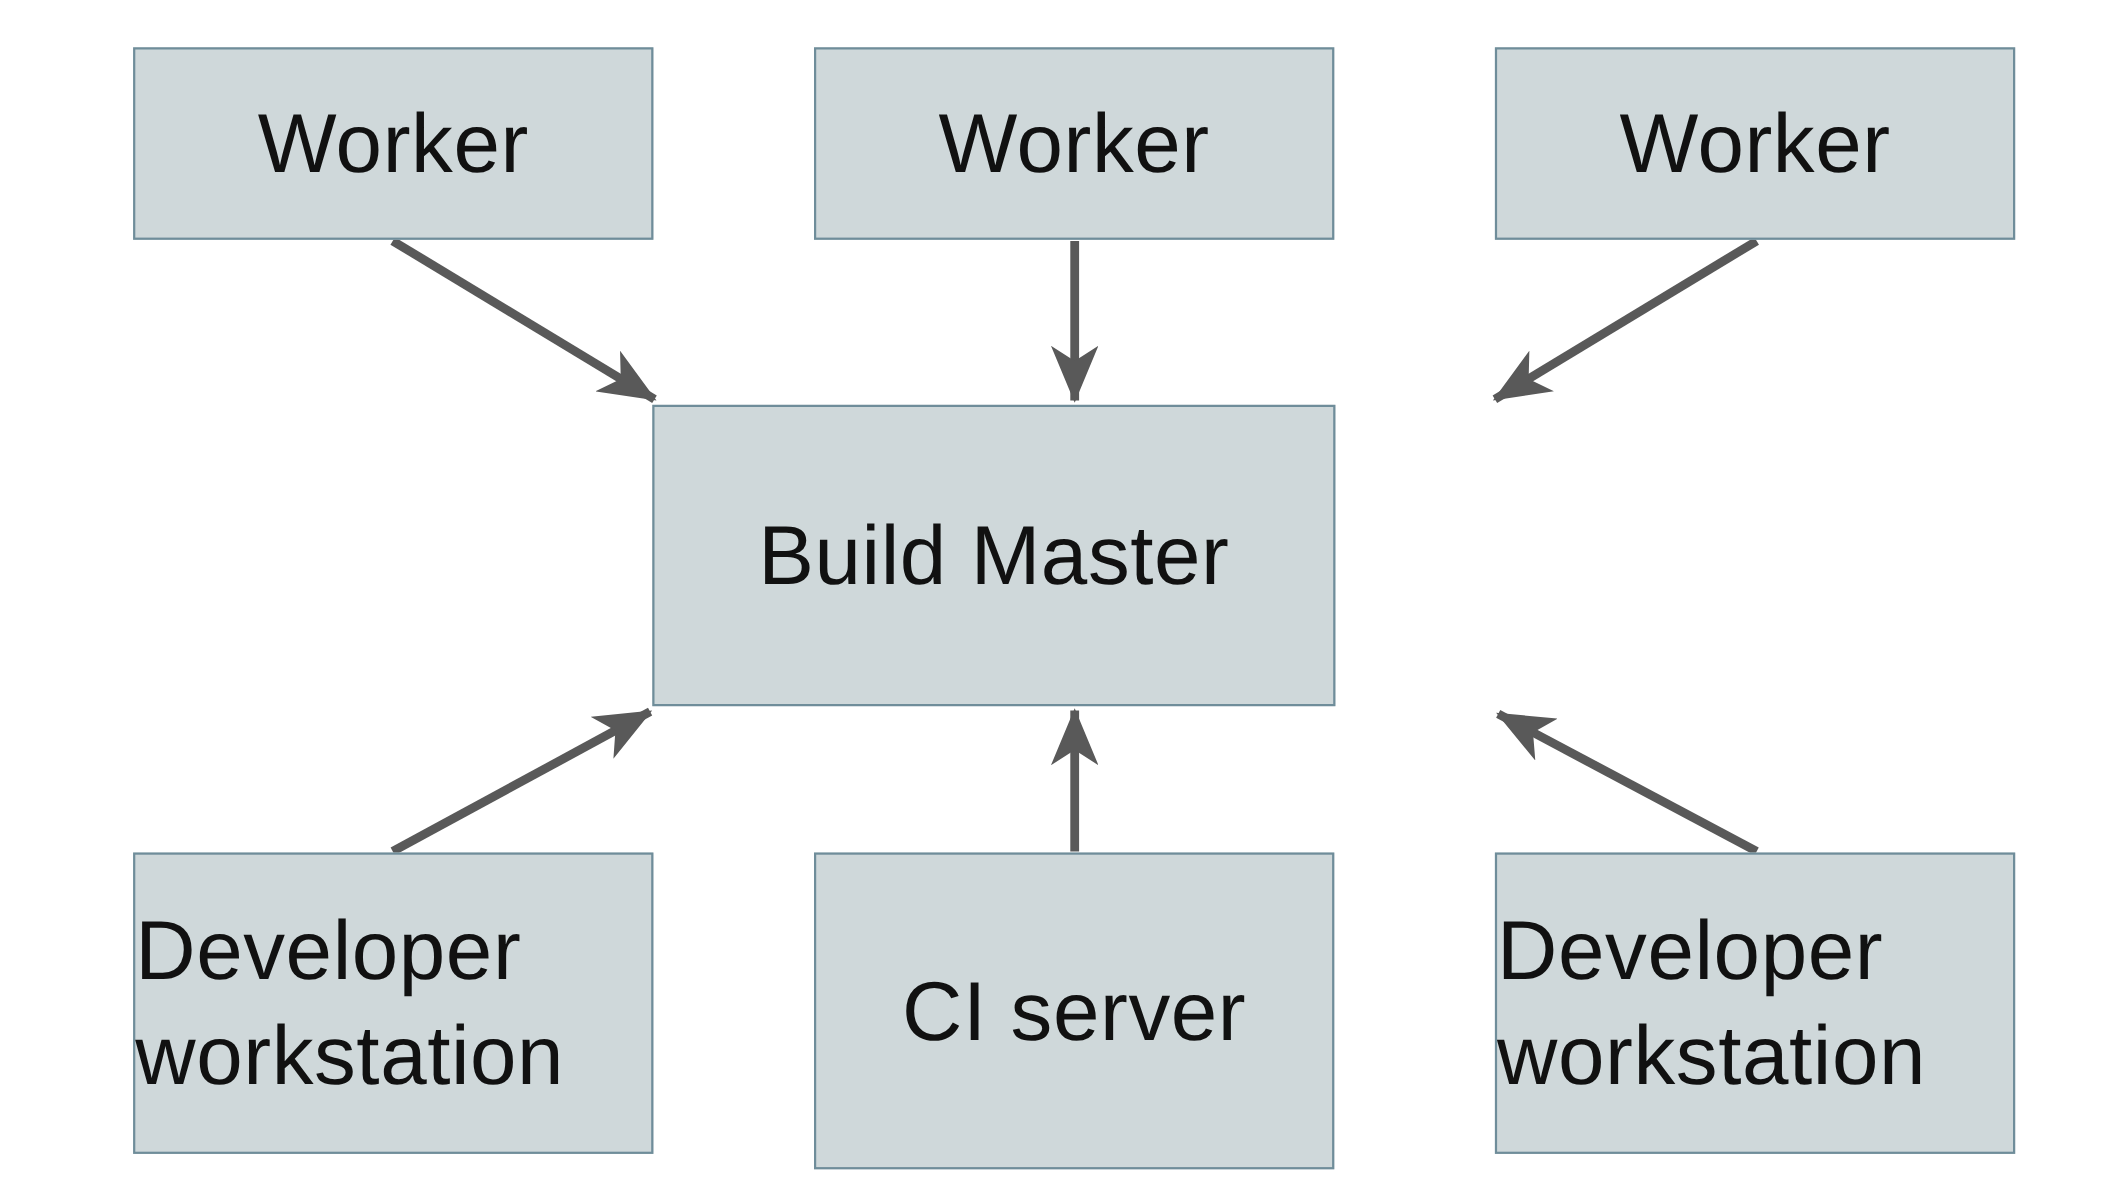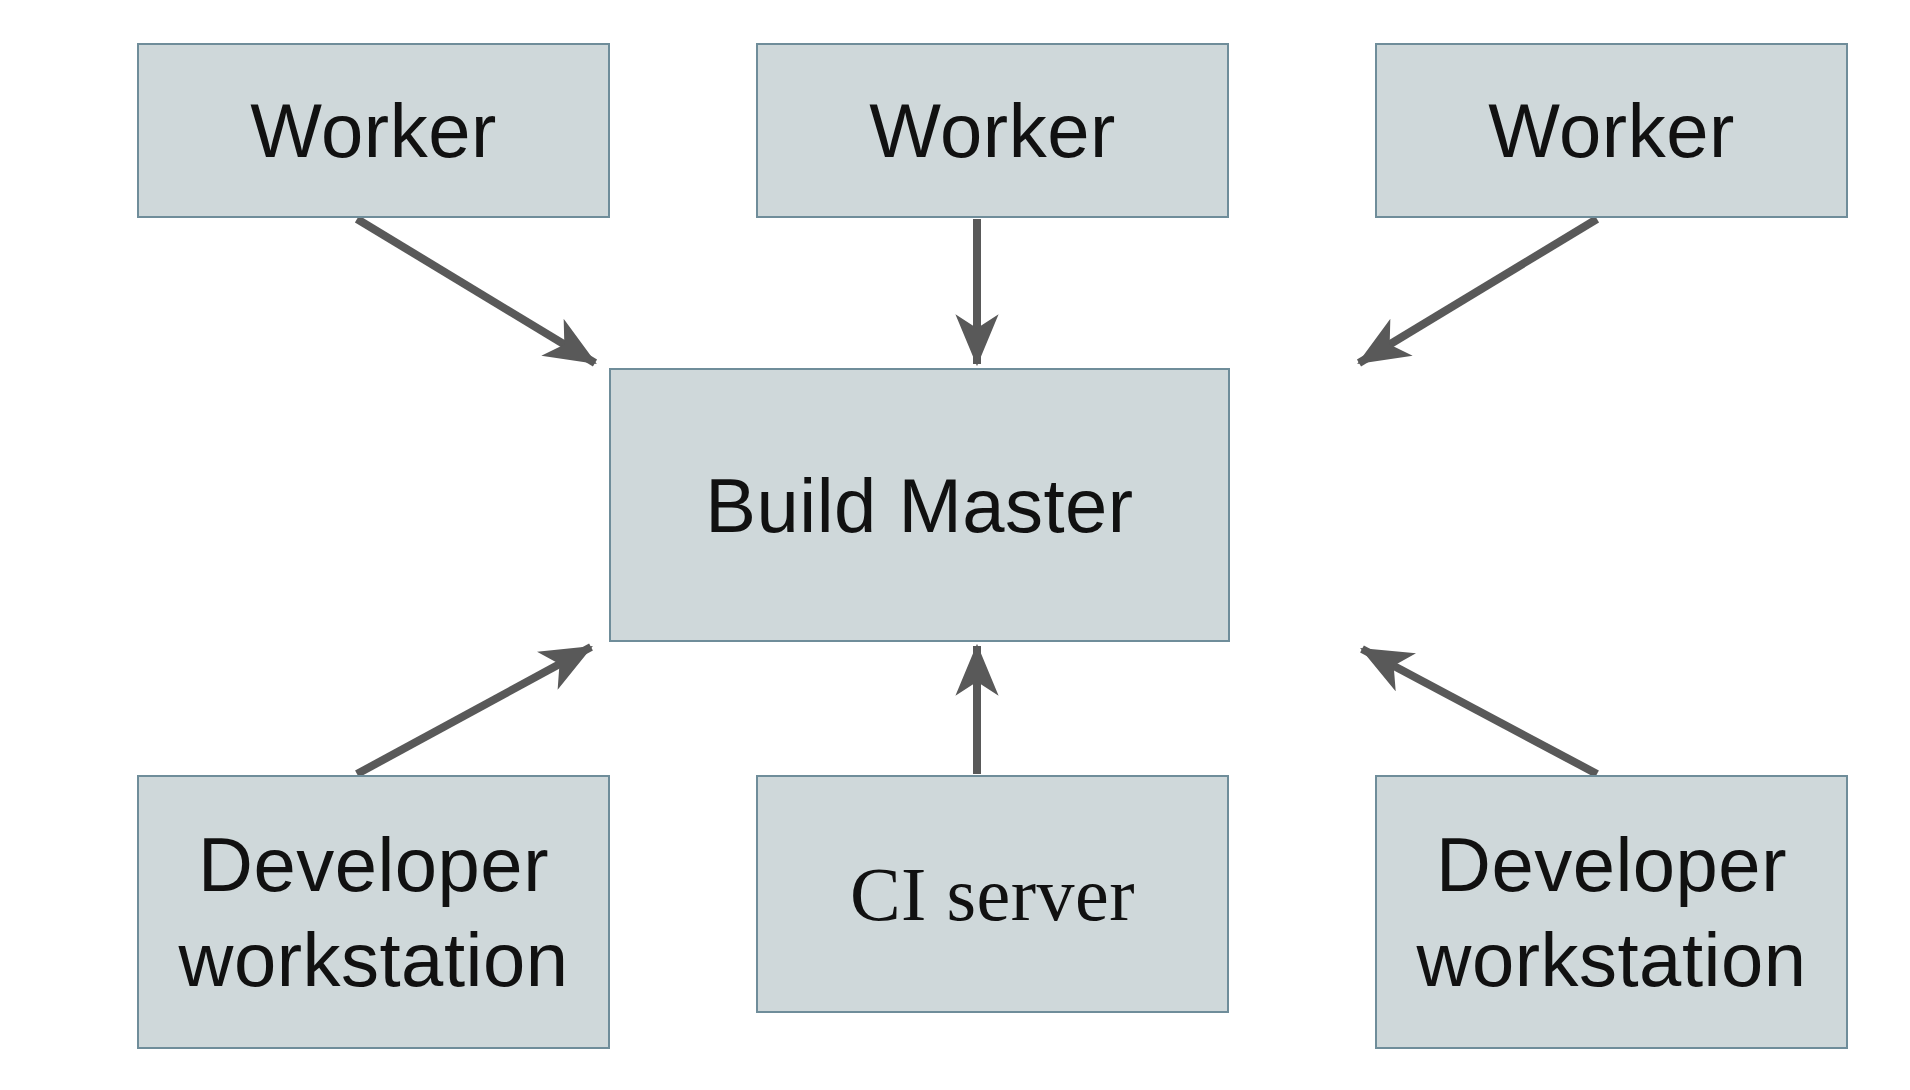--- a/index.html
+++ b/index.html
@@ -27,35 +27,33 @@
     stroke-width:8;
   }
   #arrowhead path{ fill:var(--arrow); }
   .node{
     position:absolute;
     background:var(--node-fill);
     border:2.5px solid var(--node-border);
     display:flex;
     align-items:center;
     justify-content:center;
-    text-align:center;
-    margin-left:16px;
   }
   .node .label{
     font-size:76px;
     line-height:1.25;
     color:var(--text);
     letter-spacing:0.5px;
   }
   .node-worker-left  {left:121px; top:43px;  width:473px; height:175px;}
   .node-worker-center{left:740px; top:43px;  width:473px; height:175px;}
   .node-worker-right {left:1359px;top:43px;  width:473px; height:175px;}
   .node-build-master {left:593px; top:368px; width:621px; height:274px;}
   .node-dev-left     {left:121px; top:775px; width:473px; height:274px;}
-  .node-ci-server    {left:740px; top:775px; width:473px; height:238px;font-family:Liberation Serif, serif;}
+  .node-ci-server    {left:740px; top:775px; width:473px; height:288px;}
   .node-dev-right    {left:1359px;top:775px; width:473px; height:274px;}
 </style>
 </head>
 <body>
 
 <div class="canvas">
 
   <svg class="arrows" viewBox="0 0 1910 1090" xmlns="http://www.w3.org/2000/svg">
     <defs>
       <marker id="arrowhead" viewBox="0 0 12 10" refX="11.5" refY="5" markerWidth="6.5" markerHeight="5.4" orient="auto">

